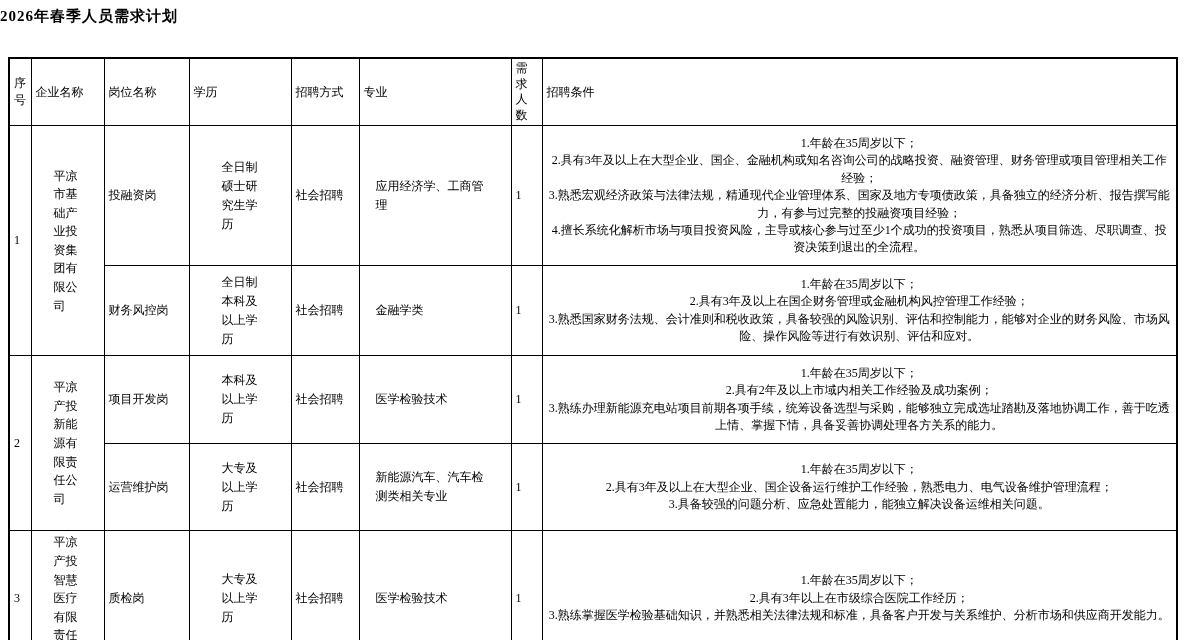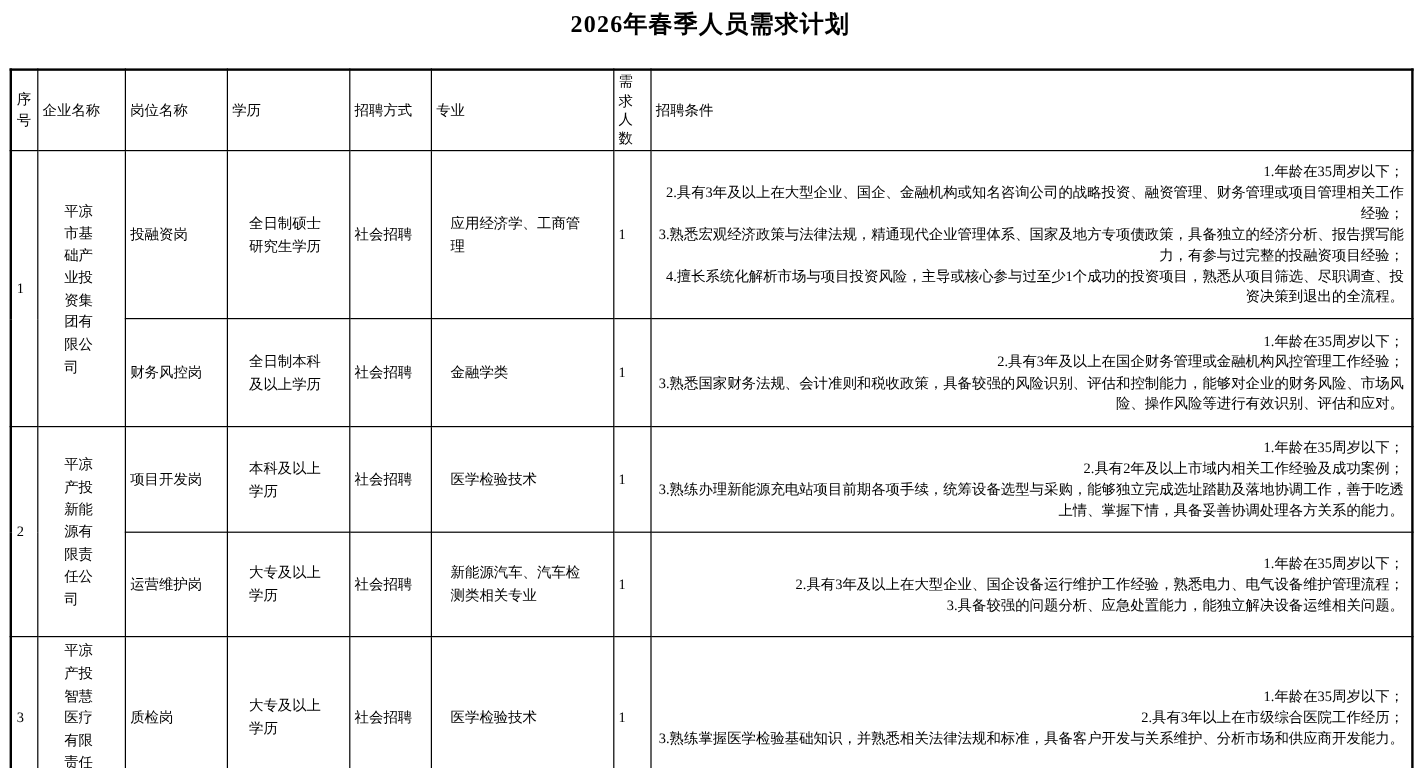--- a/index.html
+++ b/index.html
@@ -4,22 +4,22 @@
 <style>
   * { margin: 0; padding: 0; box-sizing: border-box; }
   html, body {
     width: 1184px; height: 640px;
     background: #ffffff;
     font-family: "Liberation Serif", "DejaVu Serif", serif;
     color: #000000;
     overflow: hidden;
   }
   .page-title {
-    text-align: center;
-    font-size: 20px;
+    text-align: left;
+    font-size: 15px;
     font-weight: bold;
     padding-top: 7px;
     letter-spacing: 1px;
   }
   table.req-table {
     position: absolute;
     left: 8px;
     top: 57px;
     width: 1168px;
     border-collapse: collapse;
@@ -30,29 +30,29 @@
     border: 1px solid #000;
     font-weight: normal;
     font-size: 12px;
     text-align: left;
     vertical-align: middle;
     padding: 2px 4px;
     overflow: hidden;
   }
   .req-table th.hdr-count { white-space: pre-line; line-height: 1.3; }
   .req-table td.cell-conditions {
-    text-align: right;
+    text-align: center;
     white-space: pre-line;
     font-size: 12px;
     line-height: 17.4px;
     padding: 3px 6px;
     vertical-align: middle;
   }
   .req-table td.cell-company { line-height: 1.55; padding: 2px 22px; }
-  .req-table td.cell-education { padding: 2px 18px; line-height: 1.6; }
+  .req-table td.cell-education { padding: 2px 32px; line-height: 1.6; }
   .req-table td.cell-major { padding: 2px 16px; line-height: 1.6; margin-top: 28px; }
   .req-table tr.row-header { height: 43px; }
   .req-table tr.row-p0 { height: 140px; }
   .req-table tr.row-p1 { height: 90px; }
   .req-table tr.row-p2 { height: 88px; }
   .req-table tr.row-p3 { height: 87px; }
   .req-table tr.row-p4 { height: 87px; }
   .req-table tr.row-total { height: 30px; }
   .req-table td.cell-total-label { letter-spacing: 2px; font-weight: normal; }
 </style>

